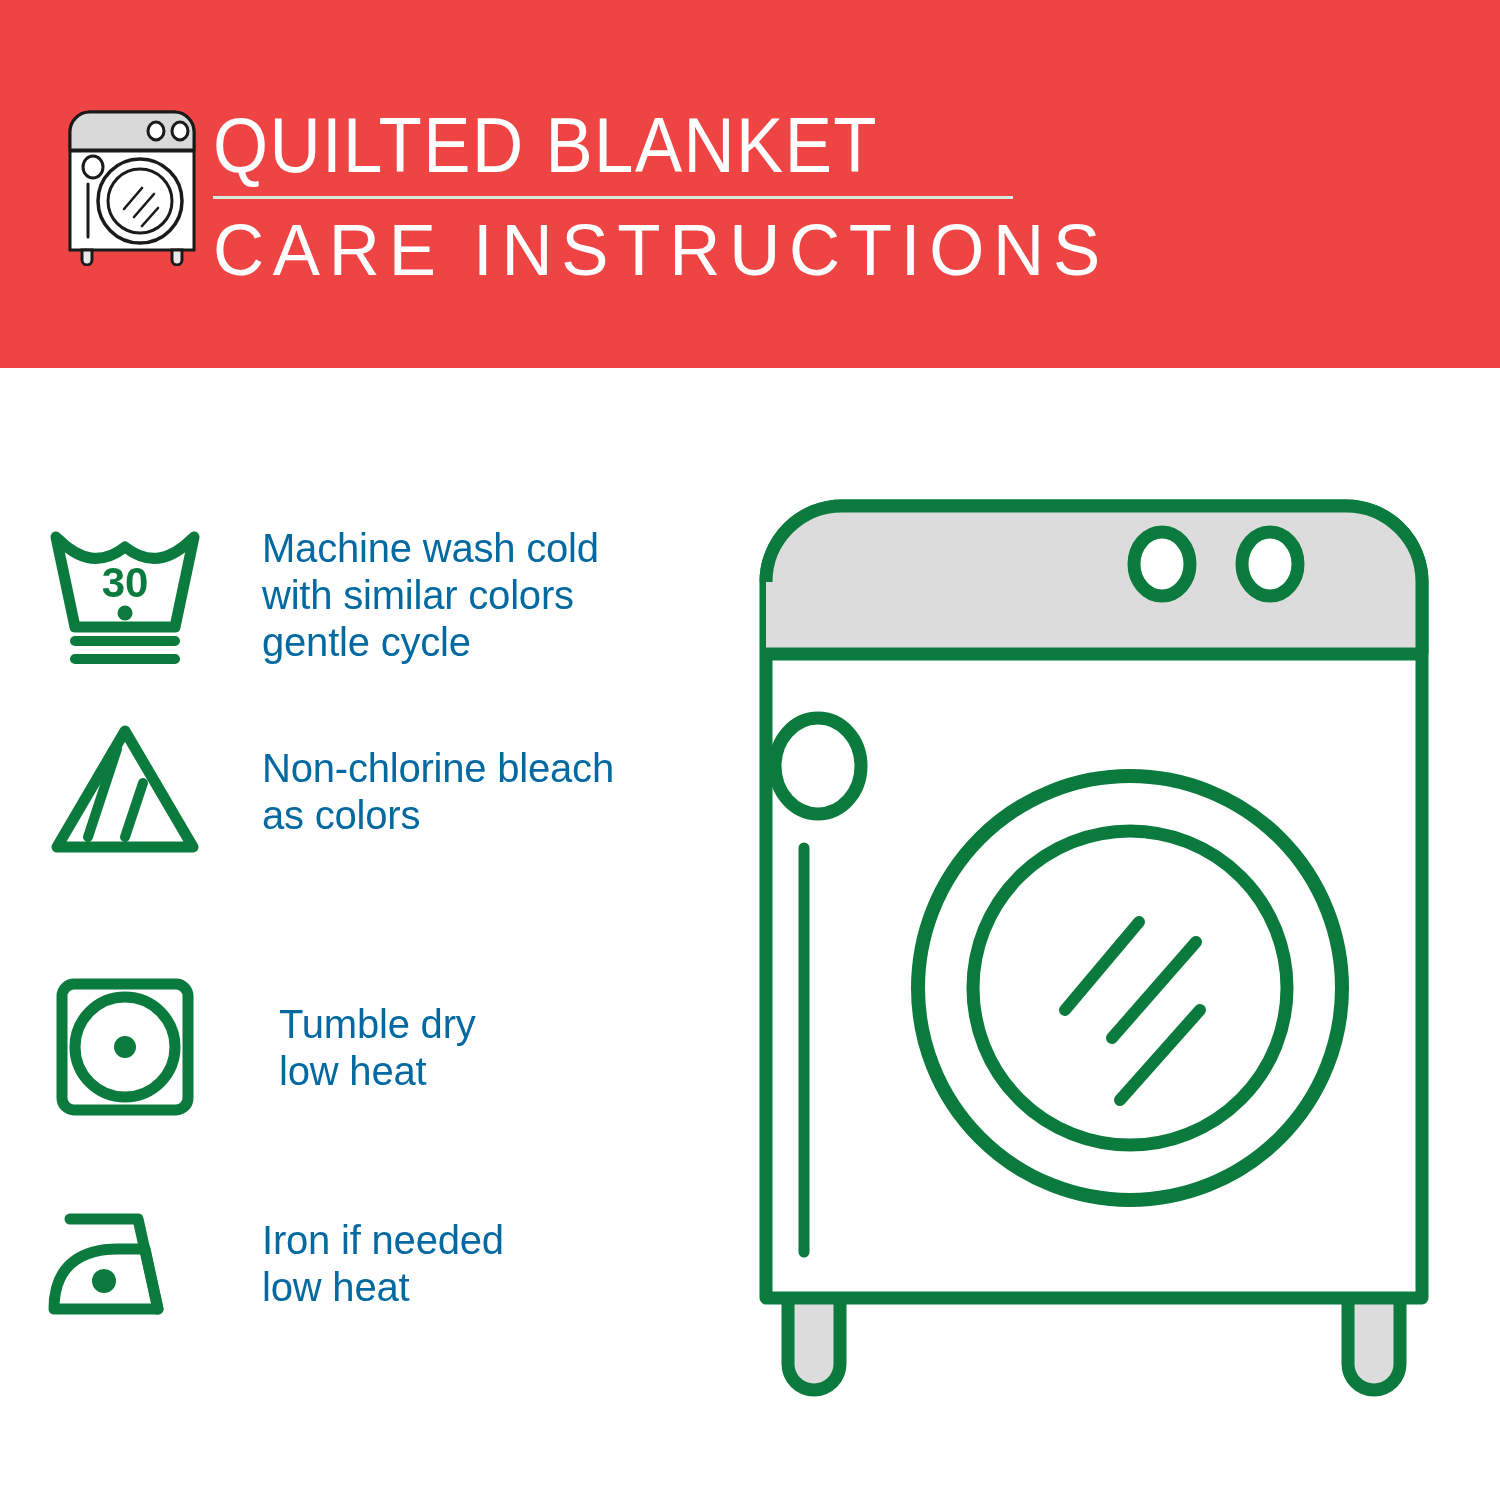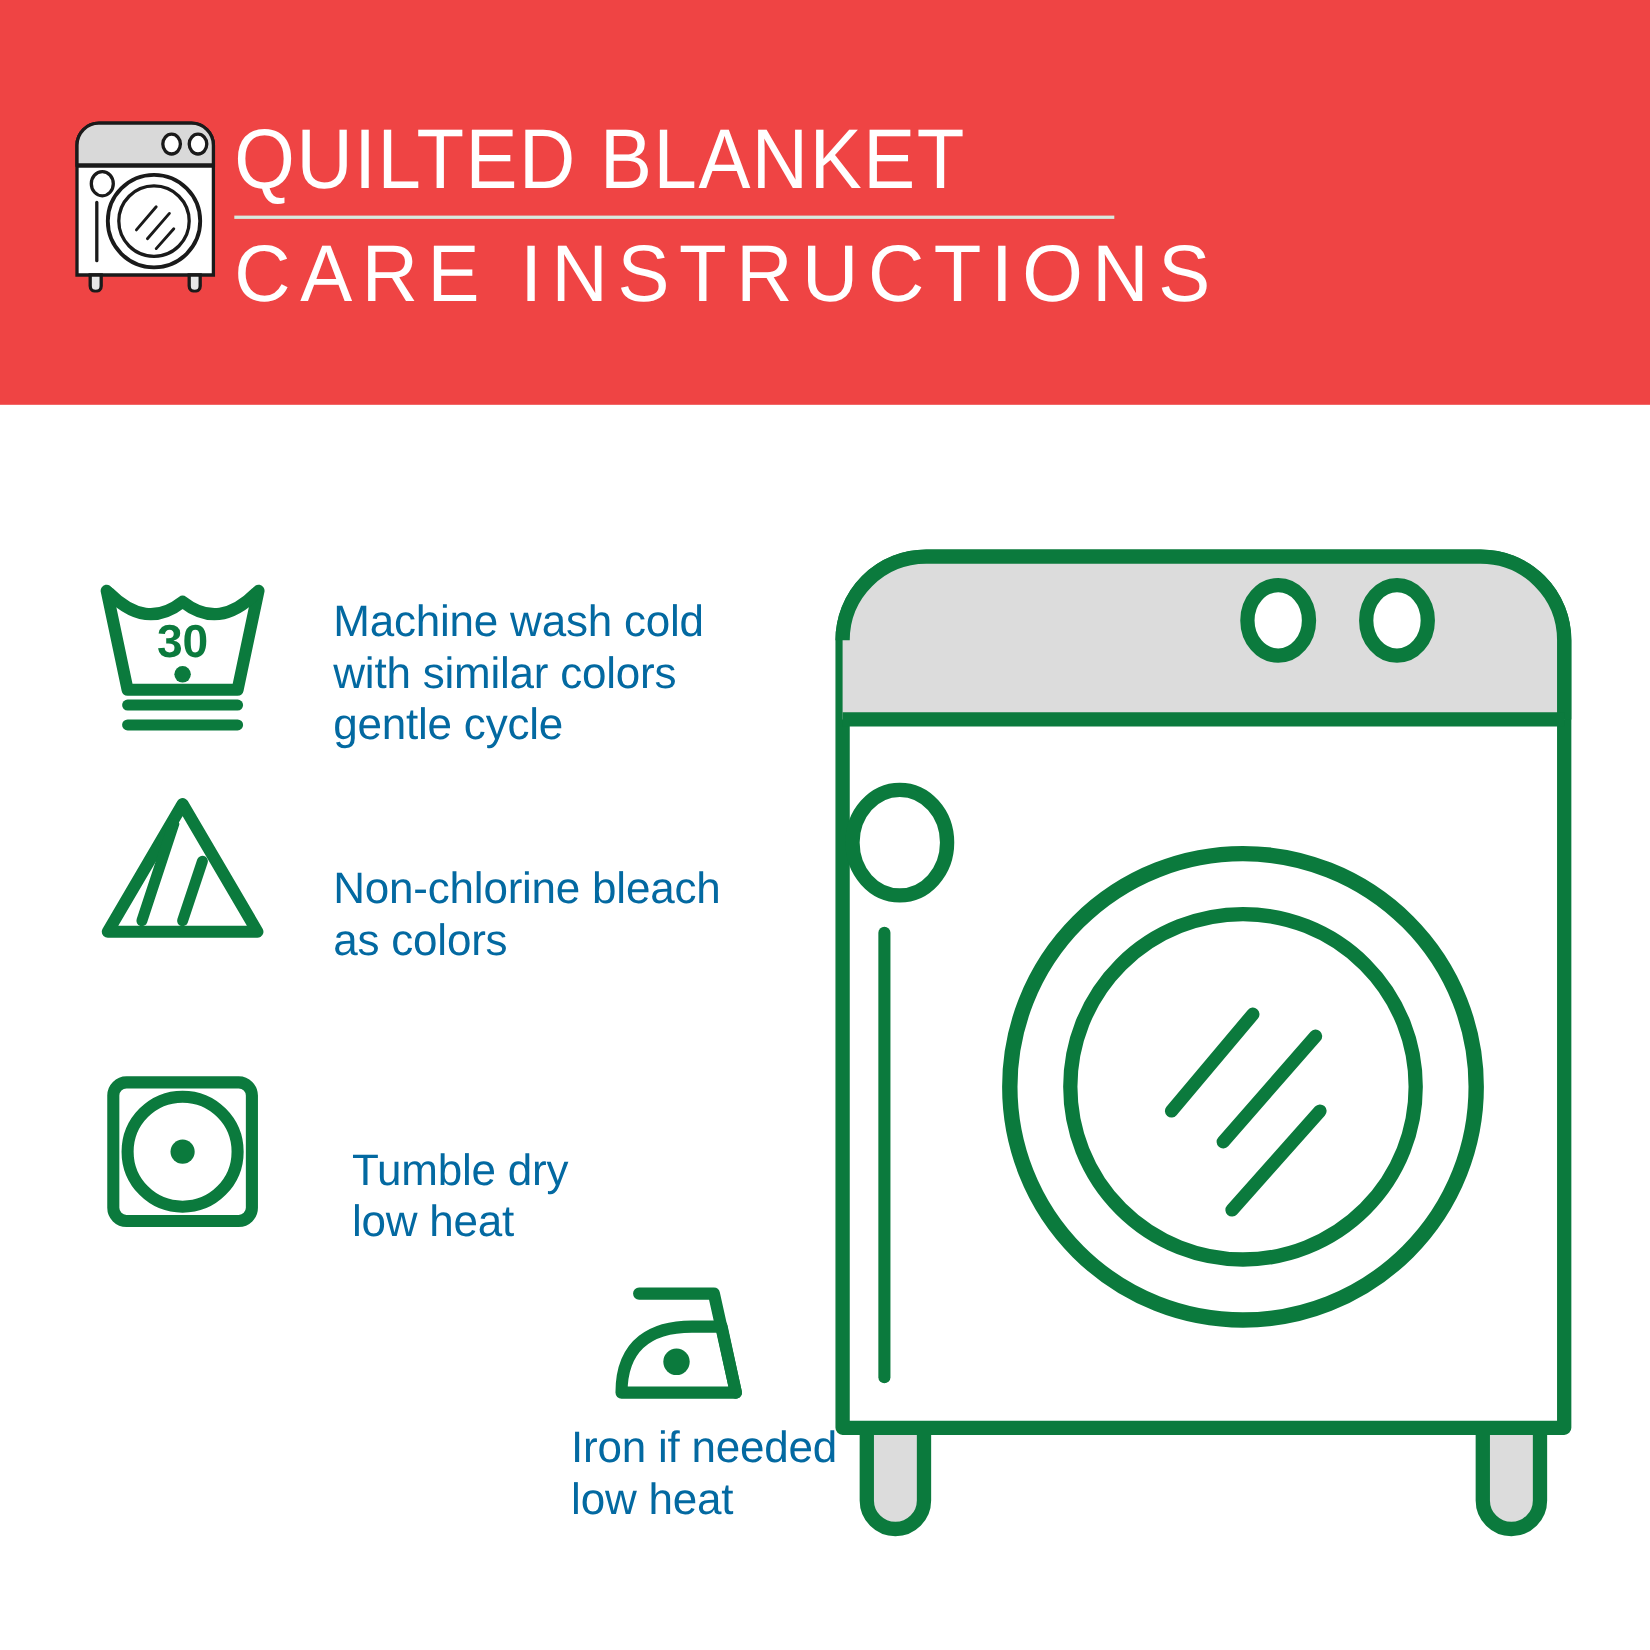--- a/index.html
+++ b/index.html
@@ -79,27 +79,26 @@
     top: 368px;
     width: 720px;
     height: 1132px;
   }
 
   .care-row {
     position: absolute;
     left: 0;
     width: 720px;
     display: flex;
-    align-items: flex-end;
-    padding-left: 41px;
+    align-items: center;
   }
   #care-row-0 { top: 140px; height: 175px; }
   #care-row-1 { top: 336px; height: 175px; }
   #care-row-2 { top: 592px; height: 175px; gap: 17px; }
-  #care-row-3 { top: 780px; height: 175px; flex-direction: column; }
+  #care-row-3 { top: 808px; height: 175px; }
 
   .care-symbol {
     width: 250px;
     min-width: 250px;
     height: 175px;
     display: flex;
     align-items: center;
     justify-content: center;
   }
 

